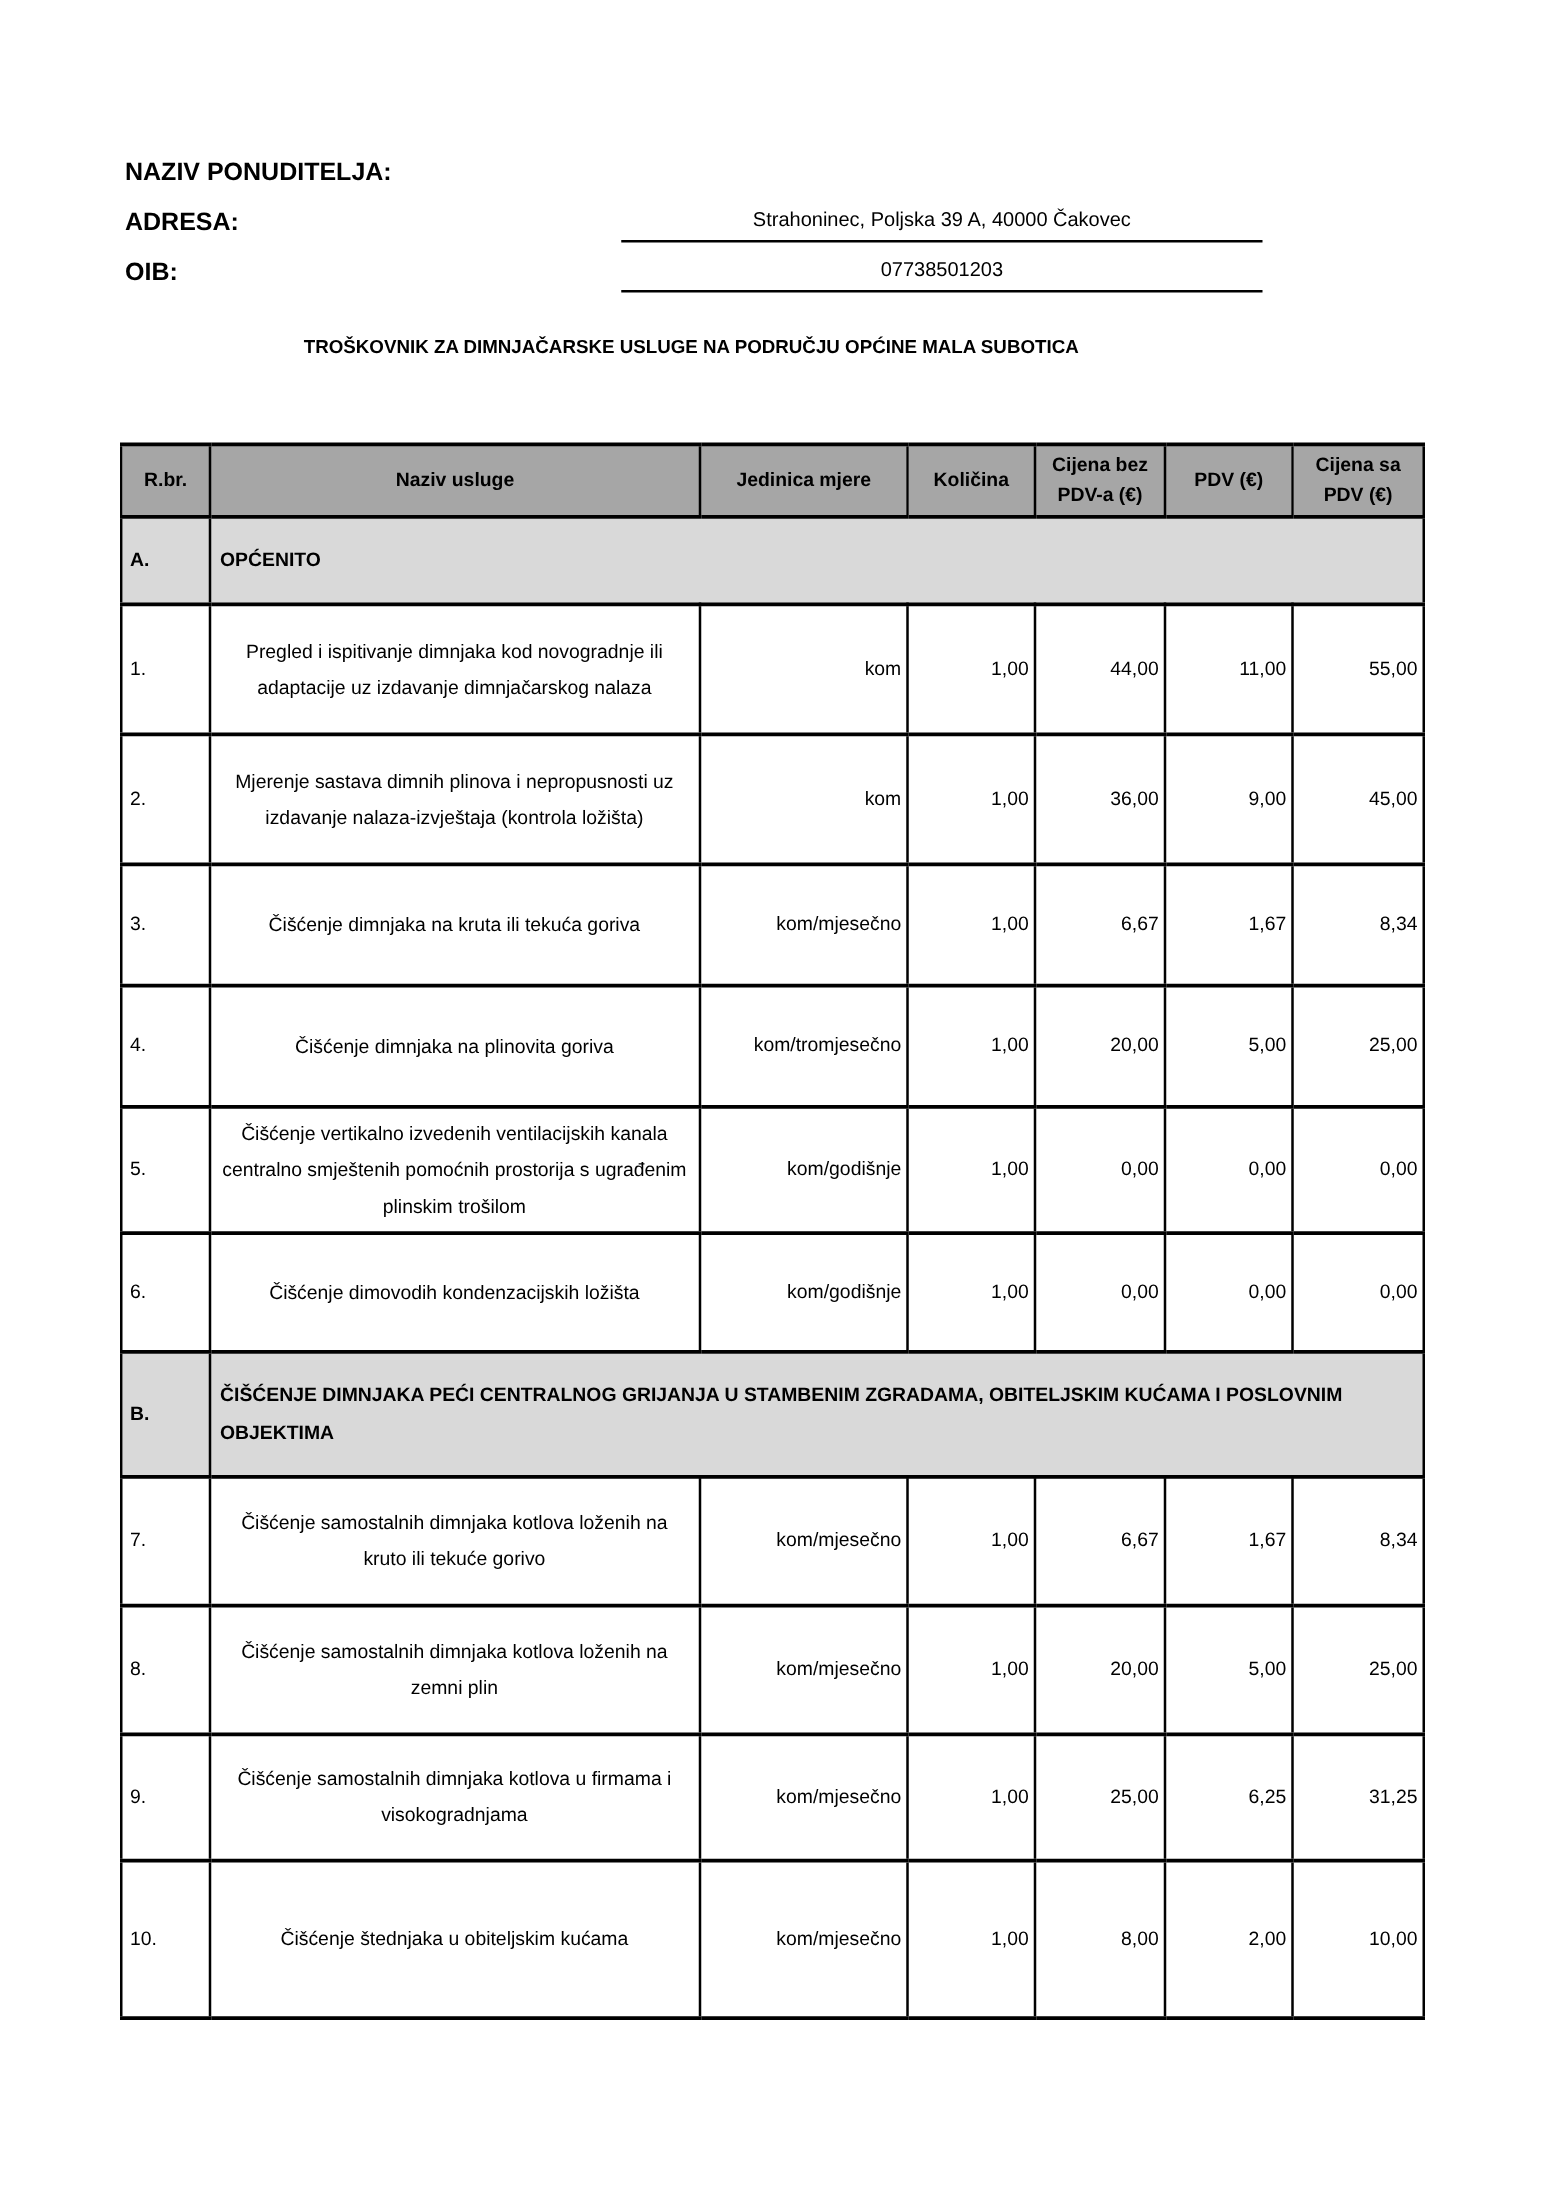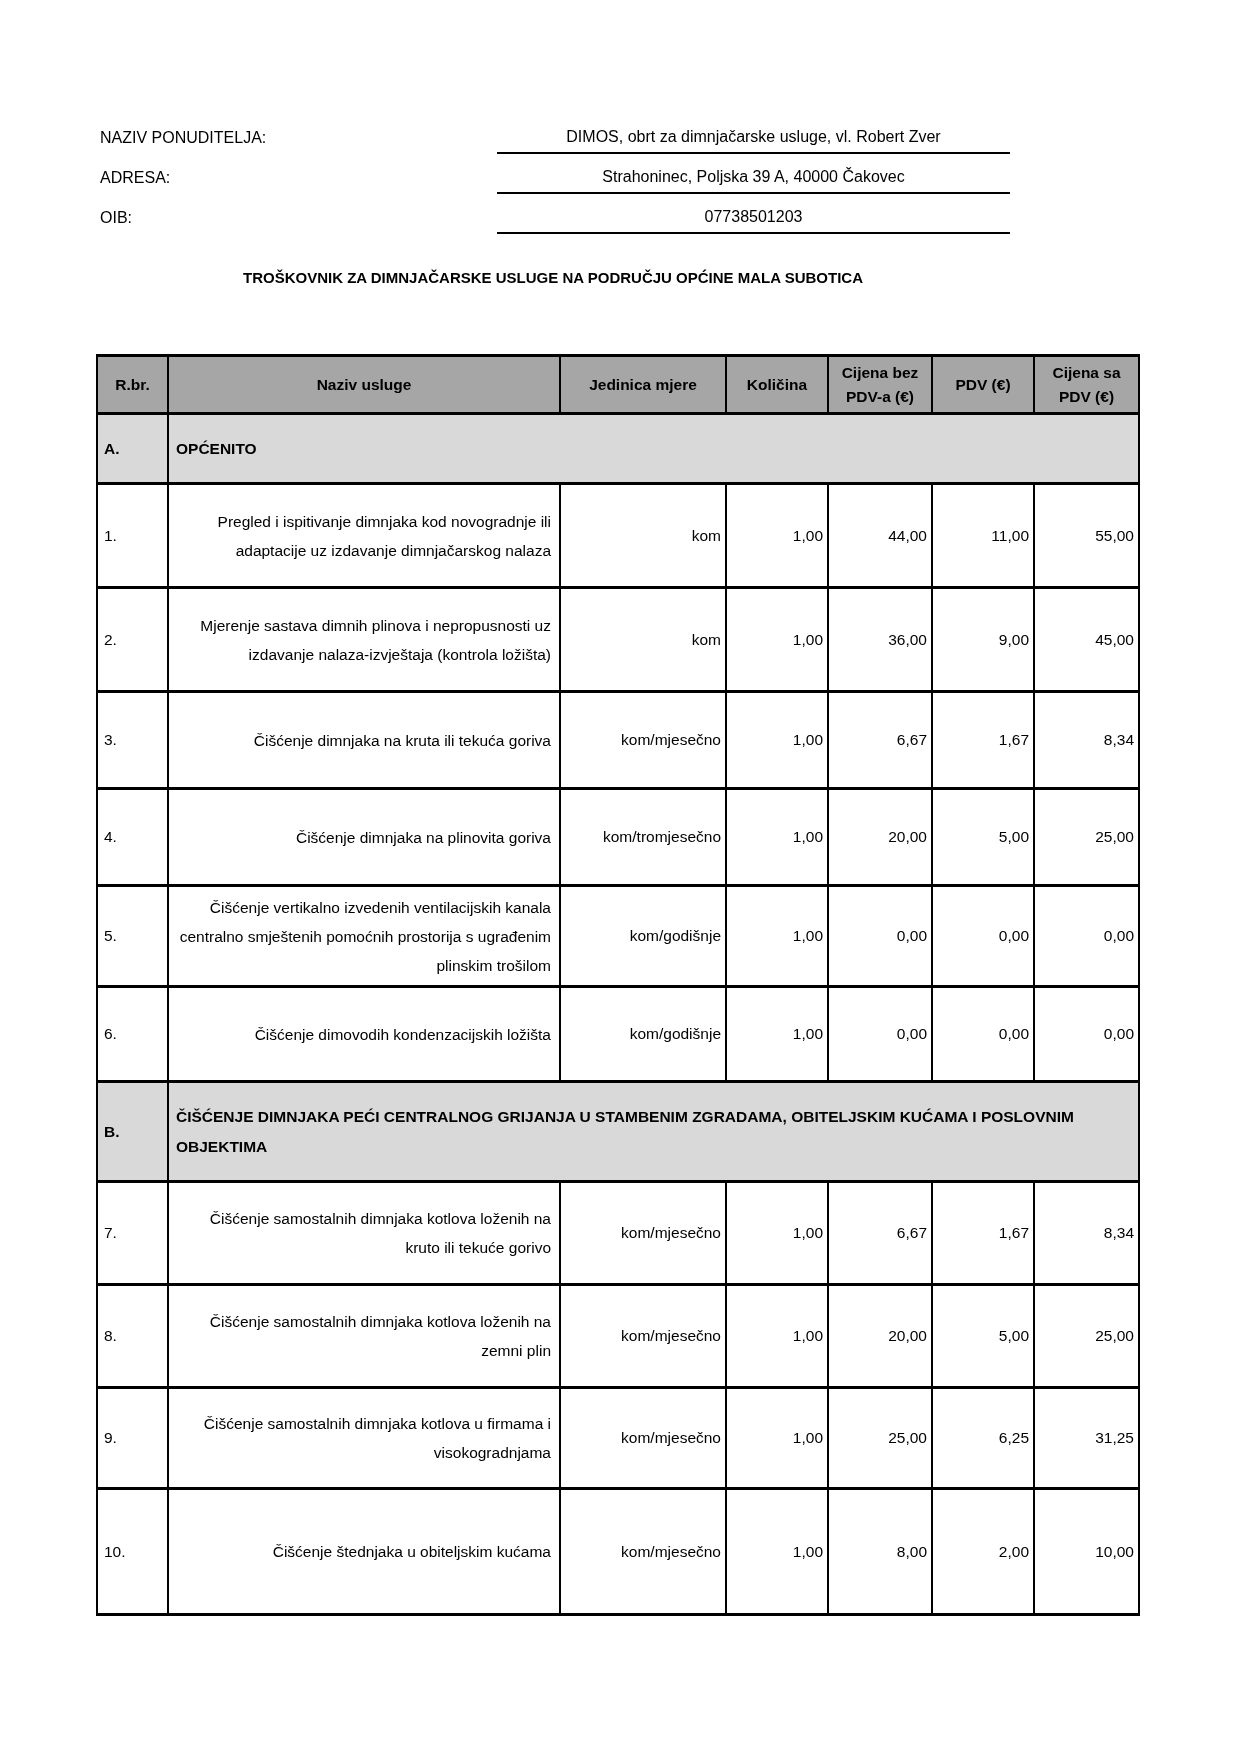--- a/index.html
+++ b/index.html
@@ -13,21 +13,21 @@
     position:relative;
     width:1241px;height:1755px;
     background:#ffffff;
     font-family:"Liberation Sans","DejaVu Sans",sans-serif;
     color:var(--text);
     overflow:hidden;
   }
   
   .field-label{
     position:absolute;left:100px;
-    font-size:16px;font-weight:normal;line-height:20px;
+    font-size:20px;font-weight:bold;line-height:20px;
     white-space:nowrap;
   }
   .field-value{
     position:absolute;left:497px;width:513px;height:27px;
     border-bottom:2px solid var(--border);
     text-align:center;font-size:16px;line-height:24px;
     white-space:nowrap;
   }
   
   .doc-title{
@@ -49,32 +49,31 @@
     border-bottom:3px solid var(--border);
     vertical-align:middle;
     overflow:hidden;
   }
   table.tk th{
     background:var(--header-bg);
     font-weight:bold;text-align:center;
     line-height:24px;padding:2px 3px;
   }
   td.rb{padding:2px 4px 2px 6px;text-align:left;}
-  td.naziv{padding:2px 8px 2px 7px;text-align:right;line-height:29px;margin-left:18px;}
+  td.naziv{padding:2px 8px 2px 7px;text-align:center;line-height:29px;margin-left:18px;}
   td.c{text-align:right;padding:2px 4px;}
   tr.section td{background:var(--section-bg);font-weight:bold;}
   td.sec-title{padding:2px 8px 2px 7px;text-align:left;line-height:30px;font-size:15.5px;margin-left:20px;}
 </style>
 </head>
 <body>
 
 <div id="page">
 
   <div class="field-label" style="top:128px">NAZIV PONUDITELJA:</div>
-  <div class="field-value" style="top:125px">DIMOS, obrt za dimnjačarske usluge, vl. Robert Zver</div>
 
   <div class="field-label" style="top:168px">ADRESA:</div>
   <div class="field-value" style="top:165px">Strahoninec, Poljska 39 A, 40000 Čakovec</div>
 
   <div class="field-label" style="top:208px">OIB:</div>
   <div class="field-value" style="top:205px">07738501203</div>
 
   <div class="doc-title">
     <div>TROŠKOVNIK ZA DIMNJAČARSKE USLUGE NA PODRUČJU OPĆINE MALA SUBOTICA</div>
   </div>

